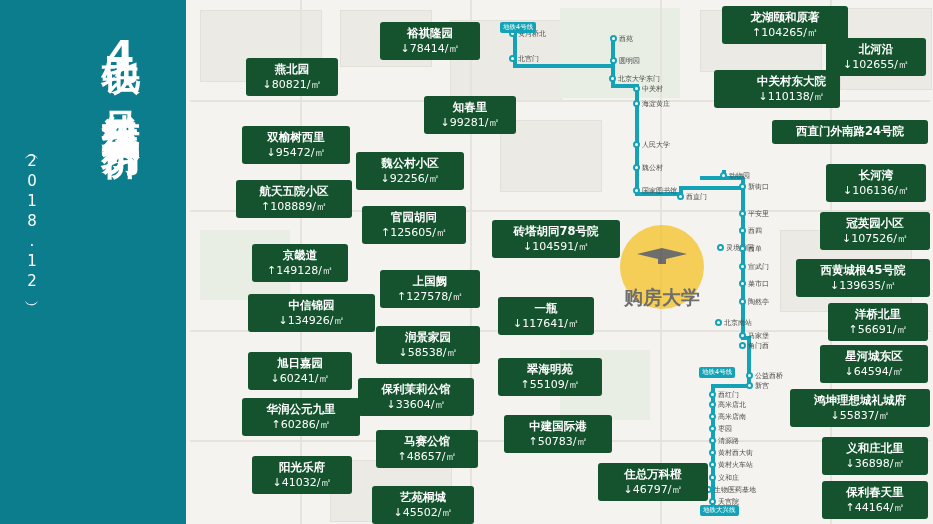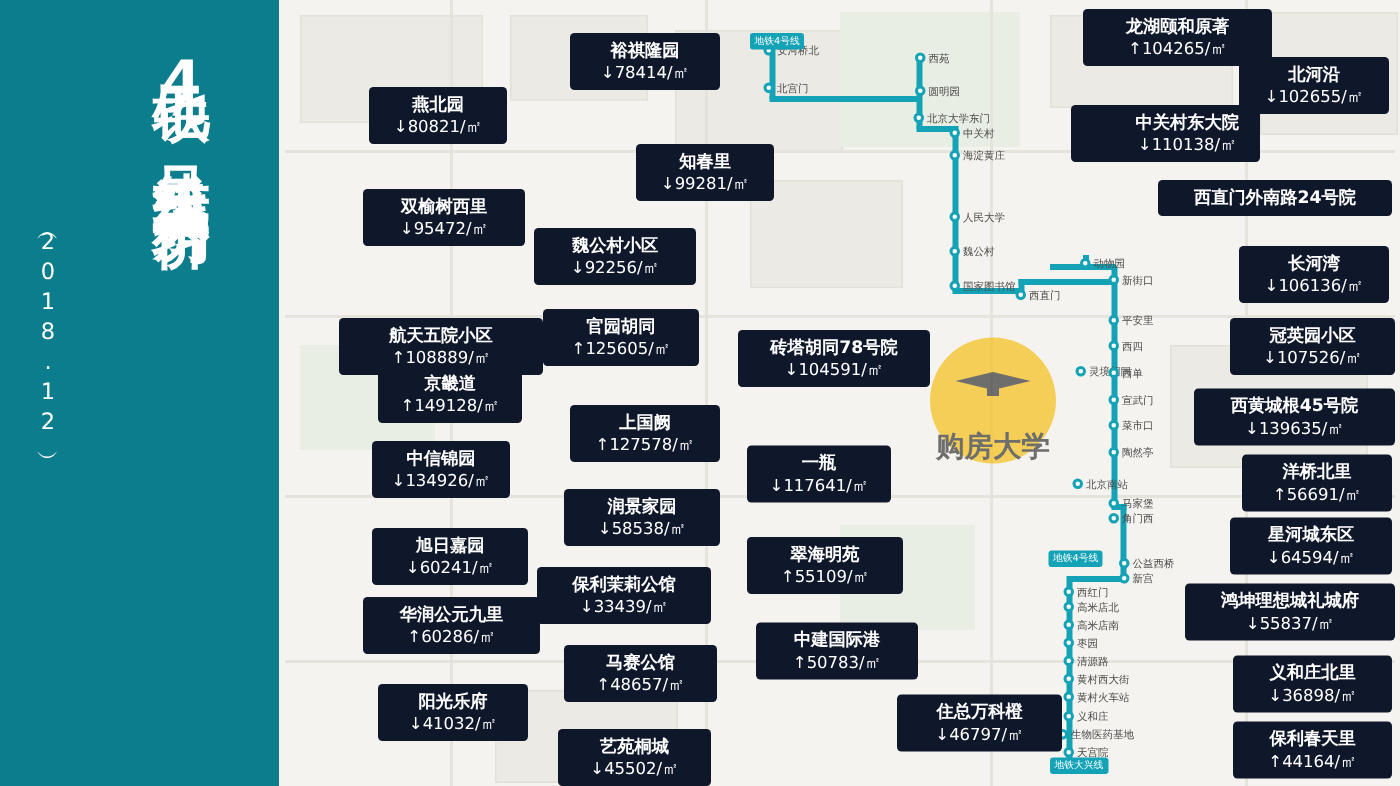--- a/index.html
+++ b/index.html
@@ -39,21 +39,21 @@
   .line.v{width:4px;}
   .line.h{height:4px;}
   .stn{position:absolute;width:7px;height:7px;border-radius:50%;
        background:#ffffff;border:2px solid #14a3b6;box-sizing:border-box;}
   .stn-label{position:absolute;font-size:7px;color:#4a4a4a;white-space:nowrap;}
   .line-badge{position:absolute;background:#14a3b6;color:#fff;font-size:6.5px;
        padding:1px 3px;border-radius:2px;white-space:nowrap;}
 
   
   .box{
-    position:absolute;background:#0f172a;color:#fff;
+    position:absolute;background:#14532d;color:#fff;
     border-radius:3px;padding:4px 7px;box-sizing:border-box;
     text-align:center;line-height:1.35;
   }
   .box .nm{font-size:11.5px;font-weight:bold;white-space:nowrap;display:block;}
   .box .pr{font-size:11px;white-space:nowrap;display:block;}
   .up::before{content:"↑";}
   .down::before{content:"↓";}
 
   
   .wm{position:absolute;left:602px;top:225px;width:120px;height:92px;opacity:.72;}
@@ -256,41 +256,41 @@
         <span class="pr down">99281/㎡</span>
       </div>
       <div class="box" style="left: 242px; top: 126px; width: 108px;">
         <span class="nm">双榆树西里</span>
         <span class="pr down">95472/㎡</span>
       </div>
       <div class="box" style="left: 356px; top: 152px; width: 108px;">
         <span class="nm">魏公村小区</span>
         <span class="pr down">92256/㎡</span>
       </div>
-      <div class="box" style="left: 226px; top: 180px; width: 136px; margin-top: 32px;">
+      <div class="box" style="left: 236px; top: 180px; width: 116px;">
         <span class="nm">航天五院小区</span>
         <span class="pr up">108889/㎡</span>
       </div>
       <div class="box" style="left: 362px; top: 206px; width: 104px;">
         <span class="nm">官园胡同</span>
         <span class="pr up">125605/㎡</span>
       </div>
       <div class="box" style="left: 492px; top: 220px; width: 128px;">
         <span class="nm">砖塔胡同78号院</span>
         <span class="pr down">104591/㎡</span>
       </div>
       <div class="box" style="left: 252px; top: 244px; width: 96px;">
         <span class="nm">京畿道</span>
         <span class="pr up">149128/㎡</span>
       </div>
       <div class="box" style="left: 380px; top: 270px; width: 100px;">
         <span class="nm">上国阙</span>
         <span class="pr up">127578/㎡</span>
       </div>
-      <div class="box" style="left: 248px; top: 294px; width: 92px;">
+      <div class="box" style="left: 248px; top: 294px; width: 127px;">
         <span class="nm">中信锦园</span>
         <span class="pr down">134926/㎡</span>
       </div>
       <div class="box" style="left: 498px; top: 297px; width: 96px;">
         <span class="nm">一瓶</span>
         <span class="pr down">117641/㎡</span>
       </div>
       <div class="box" style="left: 376px; top: 326px; width: 104px;">
         <span class="nm">润景家园</span>
         <span class="pr down">58538/㎡</span>
@@ -298,21 +298,21 @@
       <div class="box" style="left: 248px; top: 352px; width: 104px;">
         <span class="nm">旭日嘉园</span>
         <span class="pr down">60241/㎡</span>
       </div>
       <div class="box" style="left: 498px; top: 358px; width: 104px;">
         <span class="nm">翠海明苑</span>
         <span class="pr up">55109/㎡</span>
       </div>
       <div class="box" style="left: 358px; top: 378px; width: 116px;">
         <span class="nm">保利茉莉公馆</span>
-        <span class="pr down">33439/㎡</span>
+        <span class="pr down">33604/㎡</span>
       </div>
       <div class="box" style="left: 242px; top: 398px; width: 118px;">
         <span class="nm">华润公元九里</span>
         <span class="pr up">60286/㎡</span>
       </div>
       <div class="box" style="left: 504px; top: 415px; width: 108px;">
         <span class="nm">中建国际港</span>
         <span class="pr up">50783/㎡</span>
       </div>
       <div class="box" style="left: 376px; top: 430px; width: 102px;">

